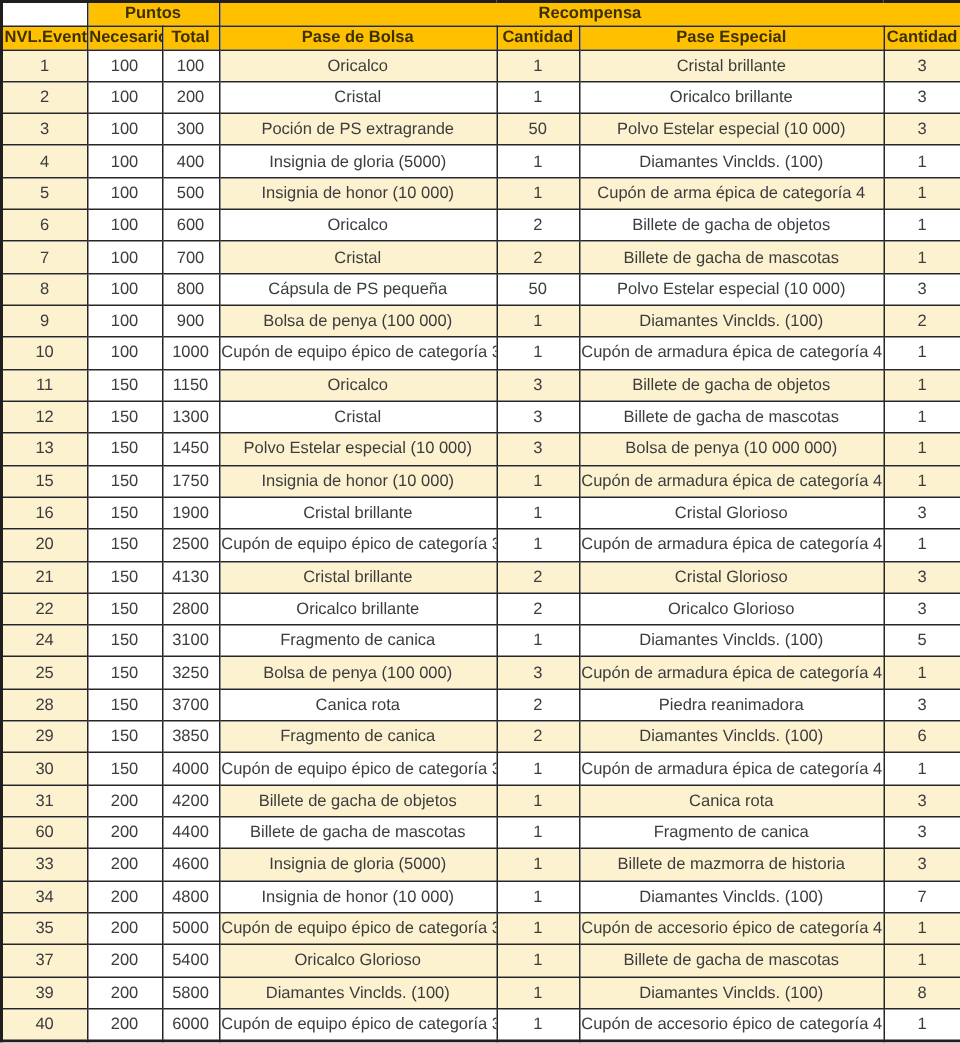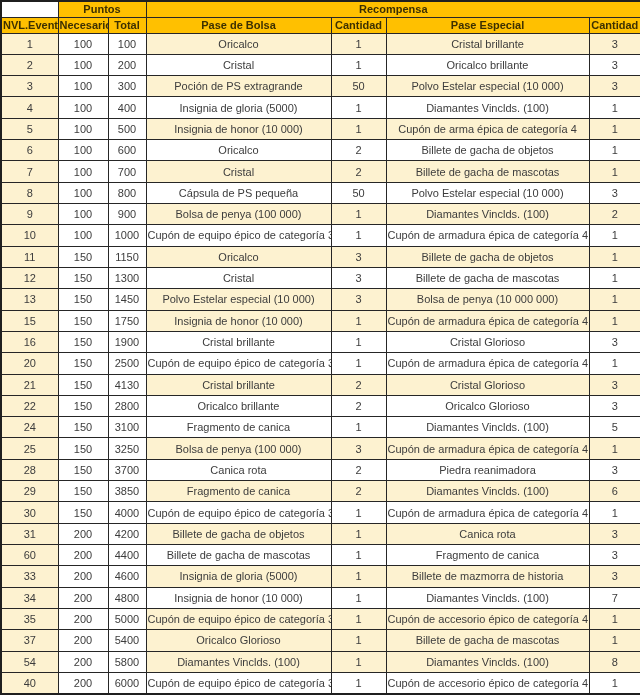--- a/index.html
+++ b/index.html
@@ -323,21 +323,21 @@
       <tr>
     <td class="lvl">37</td>
     <td class="num">200</td>
     <td class="num">5400</td>
     <td class="band">Oricalco Glorioso</td>
     <td class="band">1</td>
     <td class="band">Billete de gacha de mascotas</td>
     <td class="band">1</td>
   </tr>
       <tr>
-    <td class="lvl">54</td>
+    <td class="lvl">39</td>
     <td class="num">200</td>
     <td class="num">5800</td>
     <td class="band">Diamantes Vinclds. (100)</td>
     <td class="band">1</td>
     <td class="band">Diamantes Vinclds. (100)</td>
     <td class="band">8</td>
   </tr>
       <tr class="alt">
     <td class="lvl">40</td>
     <td class="num">200</td>

